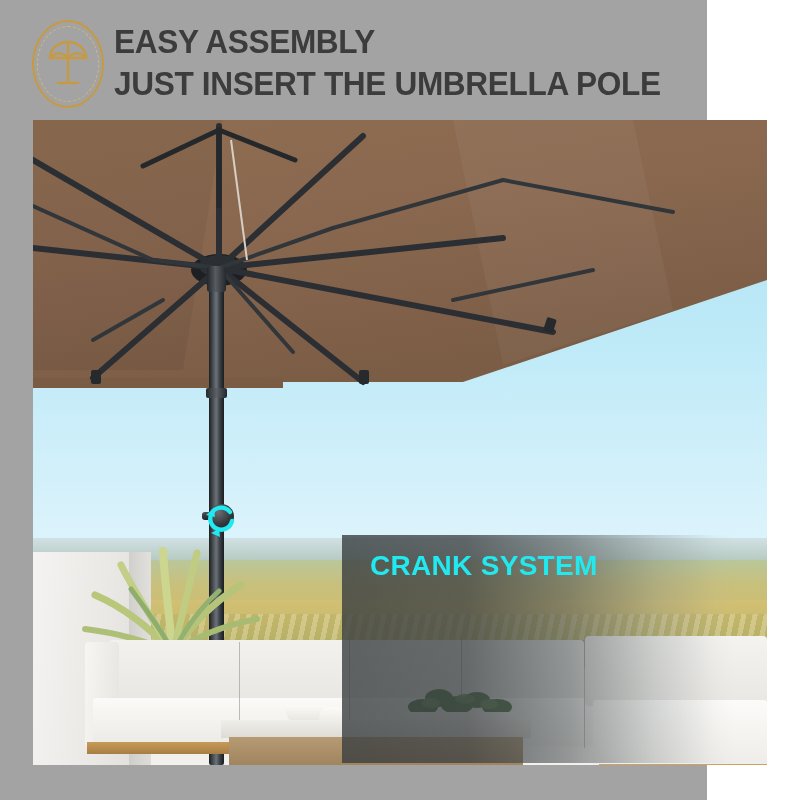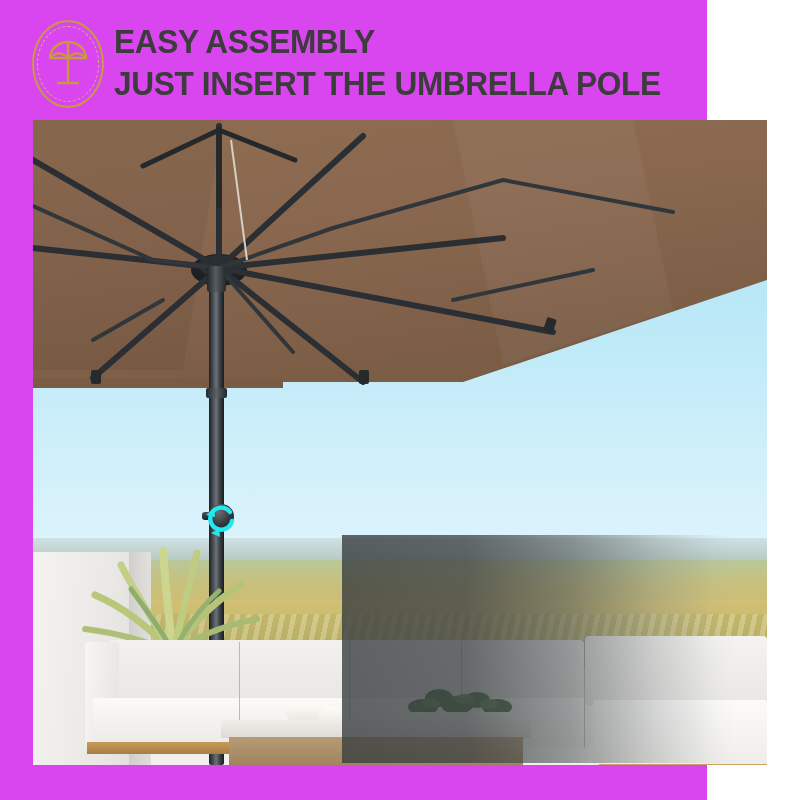--- a/index.html
+++ b/index.html
@@ -7,21 +7,21 @@
   html, body {
     width:800px; height:800px;
     background:#ffffff;
     font-family:"Liberation Sans", sans-serif;
     overflow:hidden;
   }
 
   #poster {
     position:relative;
     width:707px; height:800px;
-    background:#d946ef;
+    background:#a3a3a3;
   }
 
   
   .header {
     position:absolute;
     left:0; top:0;
     width:800px; height:120px;
   }
 
   .badge {
@@ -460,17 +460,18 @@
         <ellipse cx="60" cy="14" rx="10" ry="5"></ellipse>
         <ellipse cx="84" cy="19" rx="9" ry="5"></ellipse>
       </g>
     </svg>
     <div class="trough"></div>
     <div class="table-top"></div>
     <div class="table-body"></div>
 
     <div class="overlay">
       <div class="overlay-inner">
+        <div class="ov-title">CRANK SYSTEM</div>
       </div>
     </div>
 
   </div>
 </div>
 
 </body></html>

